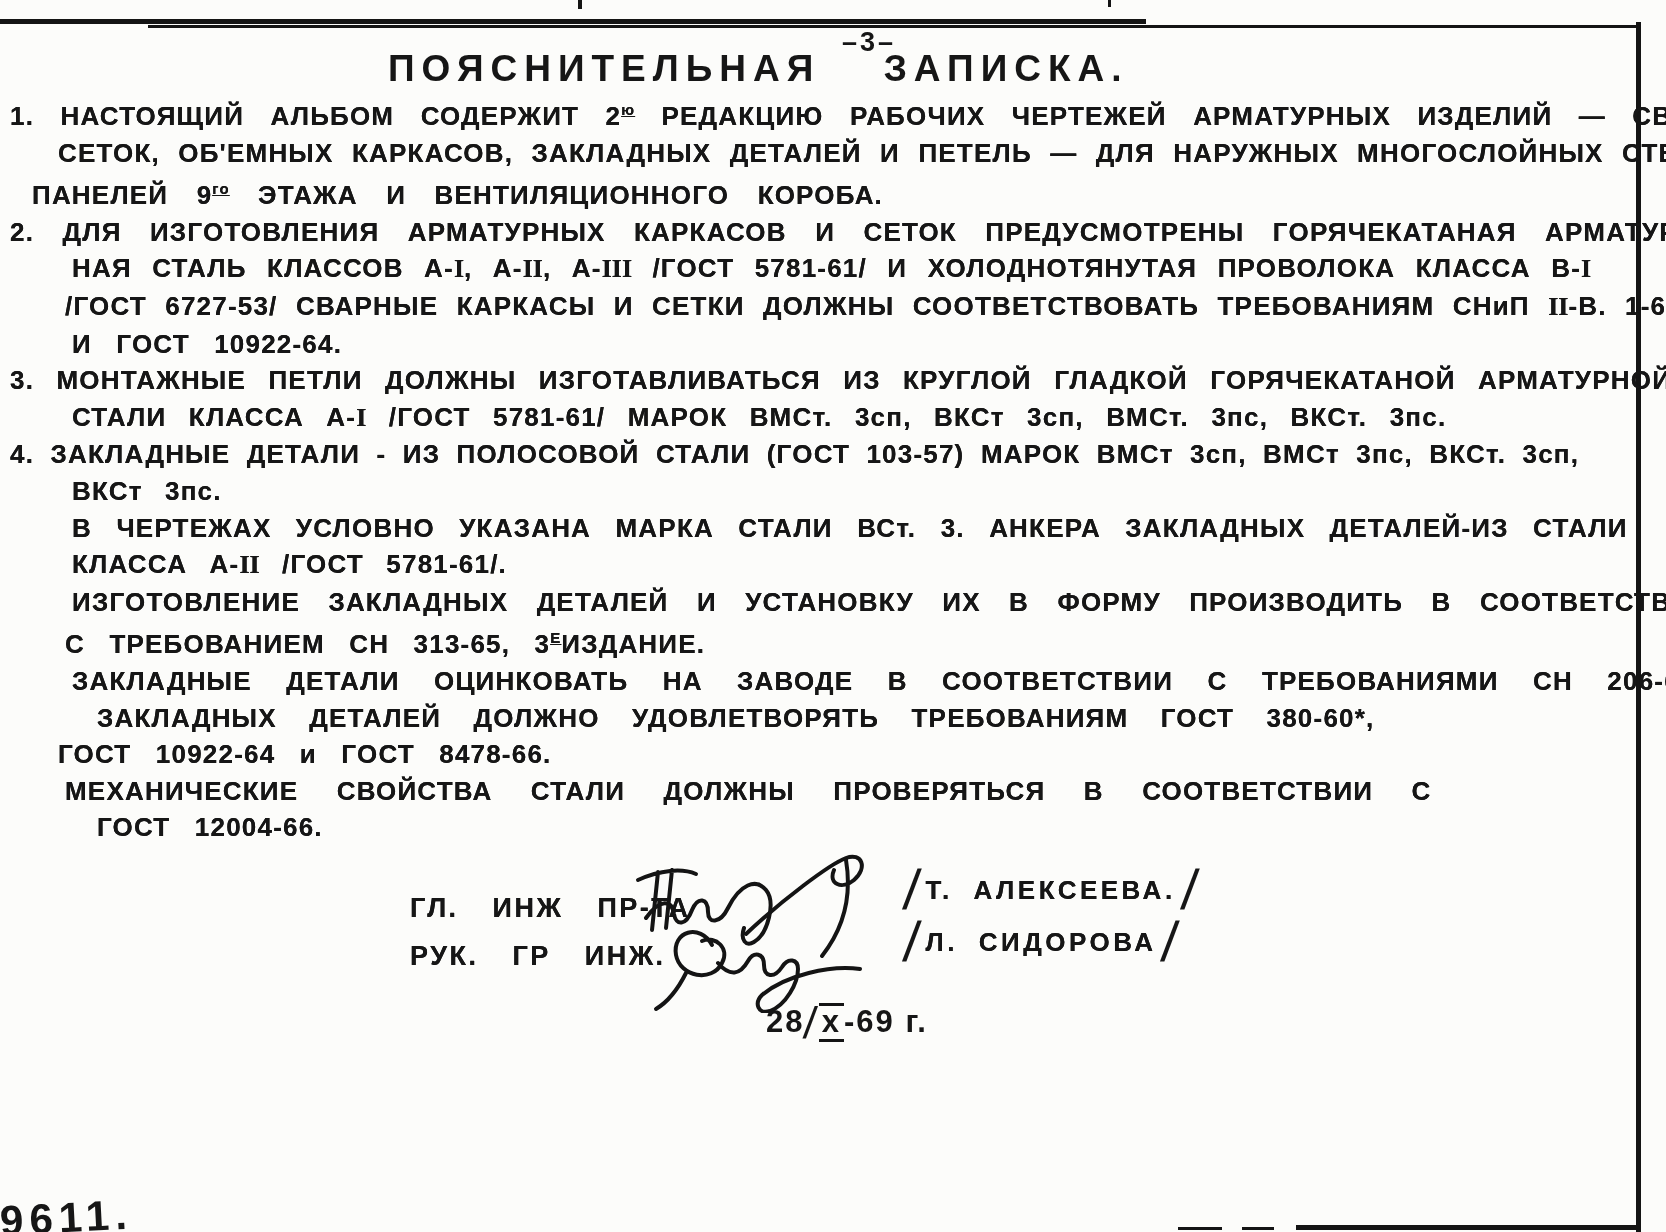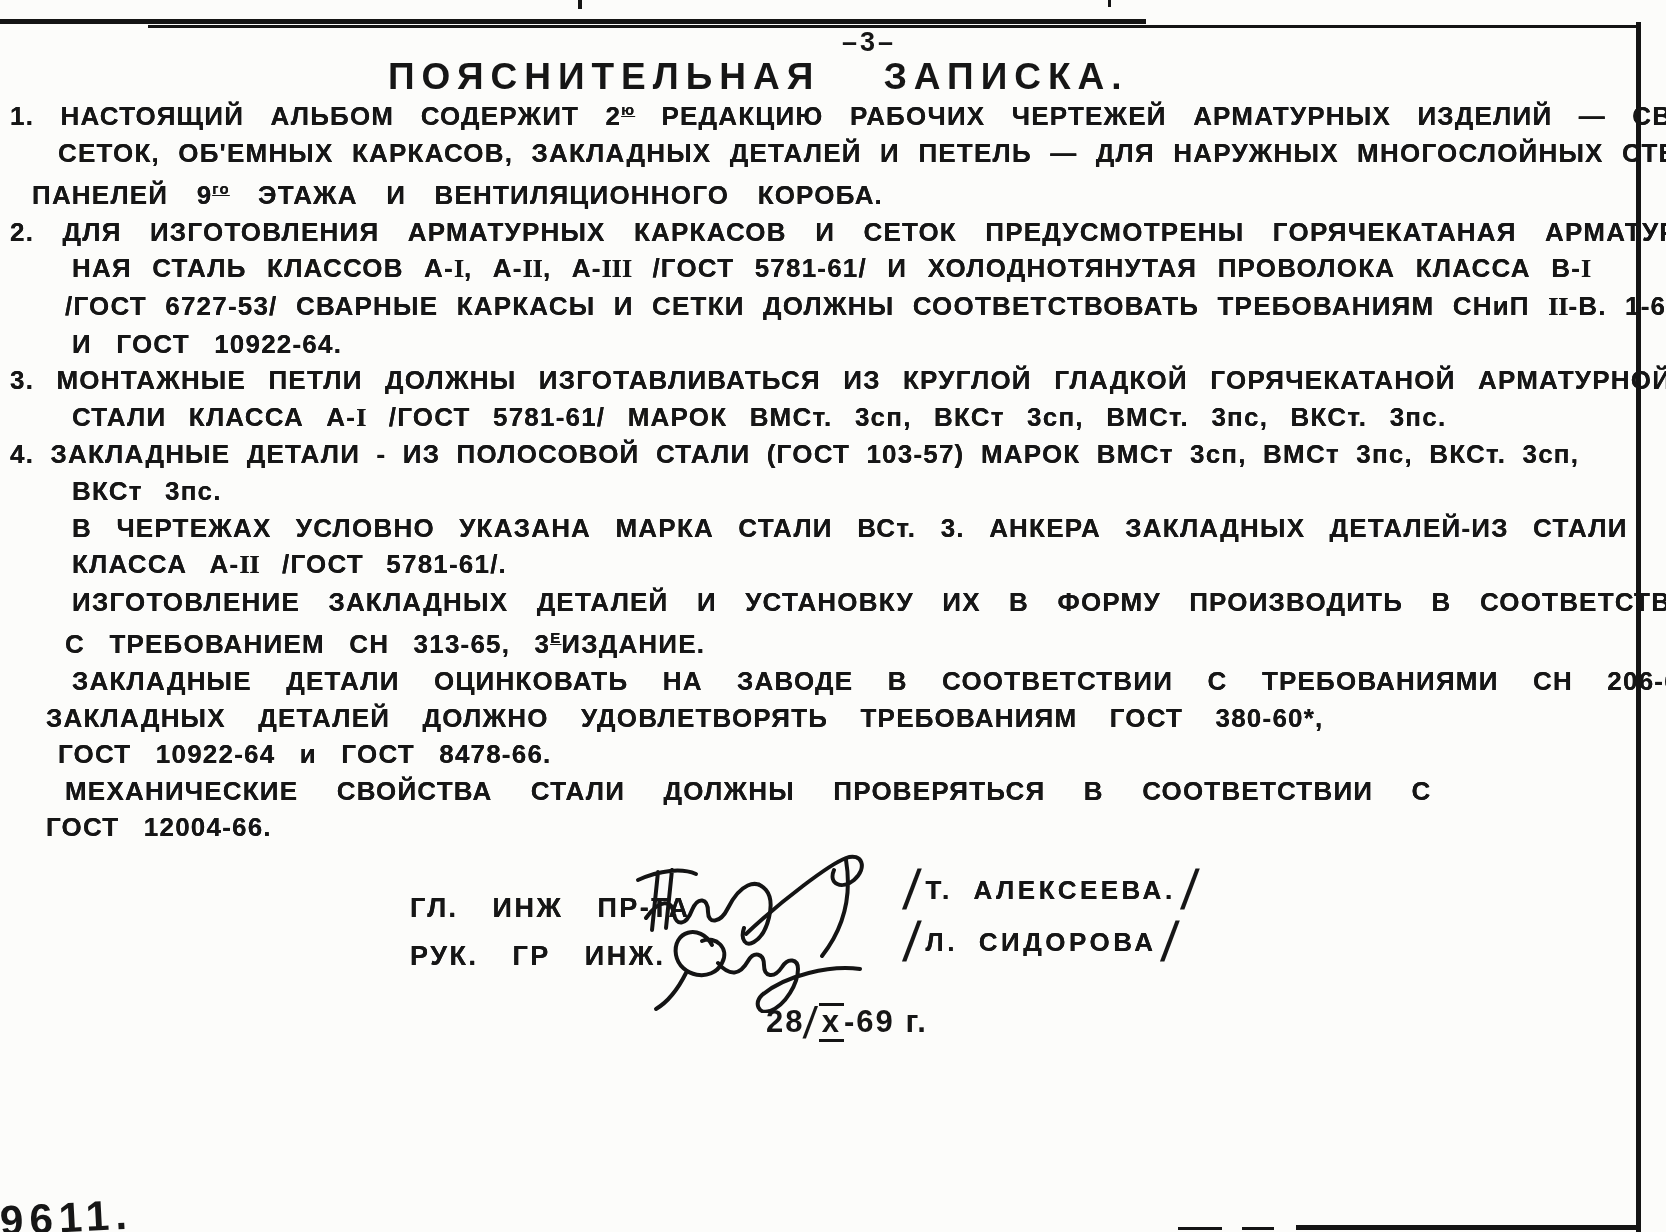--- a/index.html
+++ b/index.html
@@ -21,32 +21,32 @@
   .rightline{left:1636px;top:22px;width:5px;height:1210px;}
   .bottomline-a{left:1296px;top:1225px;width:344px;height:5px;}
   .bottomline-b{left:1178px;top:1227px;width:44px;height:3px;}
   .bottomline-c{left:1242px;top:1227px;width:32px;height:3px;}
 
   .pagenum{
     position:absolute;left:842px;top:27px;
     font-size:27px;letter-spacing:3px;
   }
   .title{
-    position:absolute;left:388px;top:56px;
+    position:absolute;left:388px;top:48px;
     font-size:37px;letter-spacing:7px;word-spacing:46px;
   }
 
   .content{position:absolute;left:10px;top:92px;width:1630px;}
   .ln{line-height:36.6px;font-size:26px;letter-spacing:1.2px;word-spacing:14px;white-space:nowrap;text-shadow:0 0 .5px currentColor;}
   .sup{font-size:15px;vertical-align:10px;text-decoration:underline;letter-spacing:1px;}
   .rn{font-family:"Liberation Serif","DejaVu Serif",serif;letter-spacing:0;}
   .u{text-underline-offset:4px;}
 
   .m28{margin-left:22px}.m48{margin-left:48px}.m55{margin-left:55px}
-  .m62{margin-left:62px}.m75{margin-left:36px}
+  .m62{margin-left:62px}.m75{margin-left:87px}
   .ws8{word-spacing:8px}.ws10{word-spacing:10px}.ws12{word-spacing:12px}
   .ws16{word-spacing:16px}.ws18{word-spacing:18px}.ws20{word-spacing:20px}
   .ws24{word-spacing:24px}.ws26{word-spacing:26px}.ws30{word-spacing:30px}
 
   
   .sigrole{position:absolute;font-size:27px;letter-spacing:2.5px;word-spacing:24px;white-space:nowrap;text-shadow:0 0 .5px currentColor;}
   .role-chief{left:410px;top:893px;}
   .role-lead{left:410px;top:941px;}
   .sigline{position:absolute;display:flex;align-items:center;white-space:nowrap;}
   .signame{font-size:26px;letter-spacing:3.5px;word-spacing:10px;text-shadow:0 0 .5px currentColor;}

